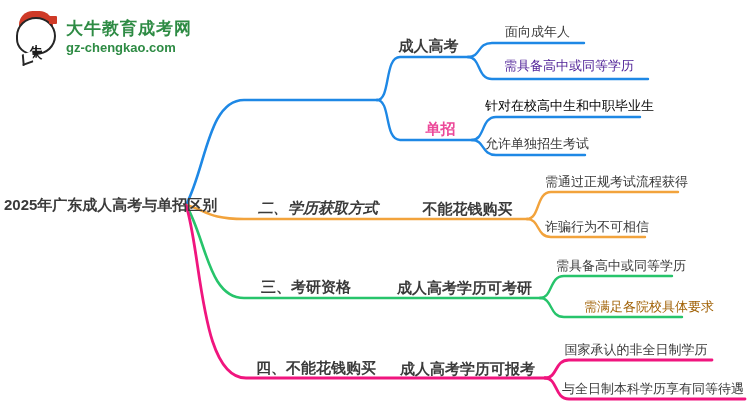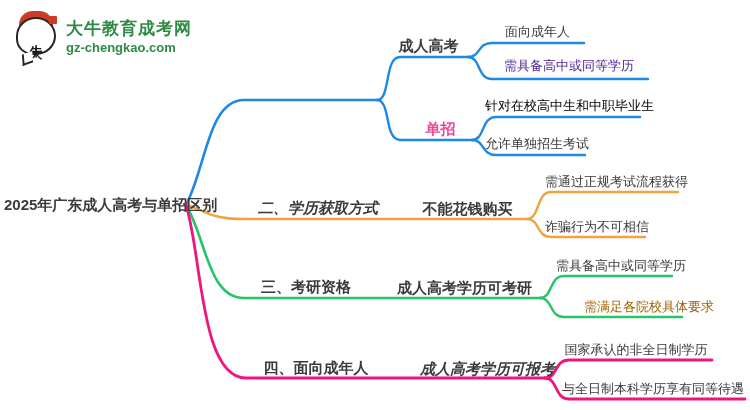--- a/index.html
+++ b/index.html
@@ -109,18 +109,18 @@
   <div class="node branch-label" style="left: 252px; top: 199px; width: 132px; color: rgb(58, 58, 58); font-style: italic;">二、学历获取方式</div>
   <div class="node sub-label" style="left: 415px; top: 200px; width: 105px; color: rgb(58, 58, 58);">不能花钱购买</div>
   <div class="node leaf-label" style="left: 545px; top: 175px; width: 135px; color: rgb(58, 58, 58);">需通过正规考试流程获得</div>
   <div class="node leaf-label" style="left: 545px; top: 220px; width: 102px; color: rgb(58, 58, 58);">诈骗行为不可相信</div>
 
   <div class="node branch-label" style="left: 252px; top: 278px; width: 108px; color: rgb(58, 58, 58);">三、考研资格</div>
   <div class="node sub-label" style="left: 392px; top: 279px; width: 145px; color: rgb(58, 58, 58);">成人高考学历可考研</div>
   <div class="node leaf-label" style="left: 556px; top: 259px; width: 118px; color: rgb(58, 58, 58);">需具备高中或同等学历</div>
   <div class="node leaf-label" style="left: 556px; top: 300px; width: 128px; color: #a16207; margin-left: 28px;">需满足各院校具体要求</div>
 
-  <div class="node branch-label" style="left: 252px; top: 359px; width: 128px; color: rgb(58, 58, 58);">四、面向成年人</div>
-  <div class="node sub-label" style="left: 420px; top: 360px; width: 130px; color: rgb(58, 58, 58); font-style: italic;">成人高考学历可报考</div>
+  <div class="node branch-label" style="left: 252px; top: 359px; width: 128px; color: rgb(58, 58, 58);">四、不能花钱购买</div>
+  <div class="node sub-label" style="left: 400px; top: 360px; width: 130px; color: rgb(58, 58, 58);">成人高考学历可报考</div>
   <div class="node leaf-label" style="left: 560px; top: 343px; width: 152px; color: rgb(58, 58, 58);">国家承认的非全日制学历</div>
   <div class="node leaf-label" style="left: 560px; top: 382px; width: 186px; color: rgb(58, 58, 58); text-align: center;">与全日制本科学历享有同等待遇</div>
 
 </div>
 
 </body></html>

